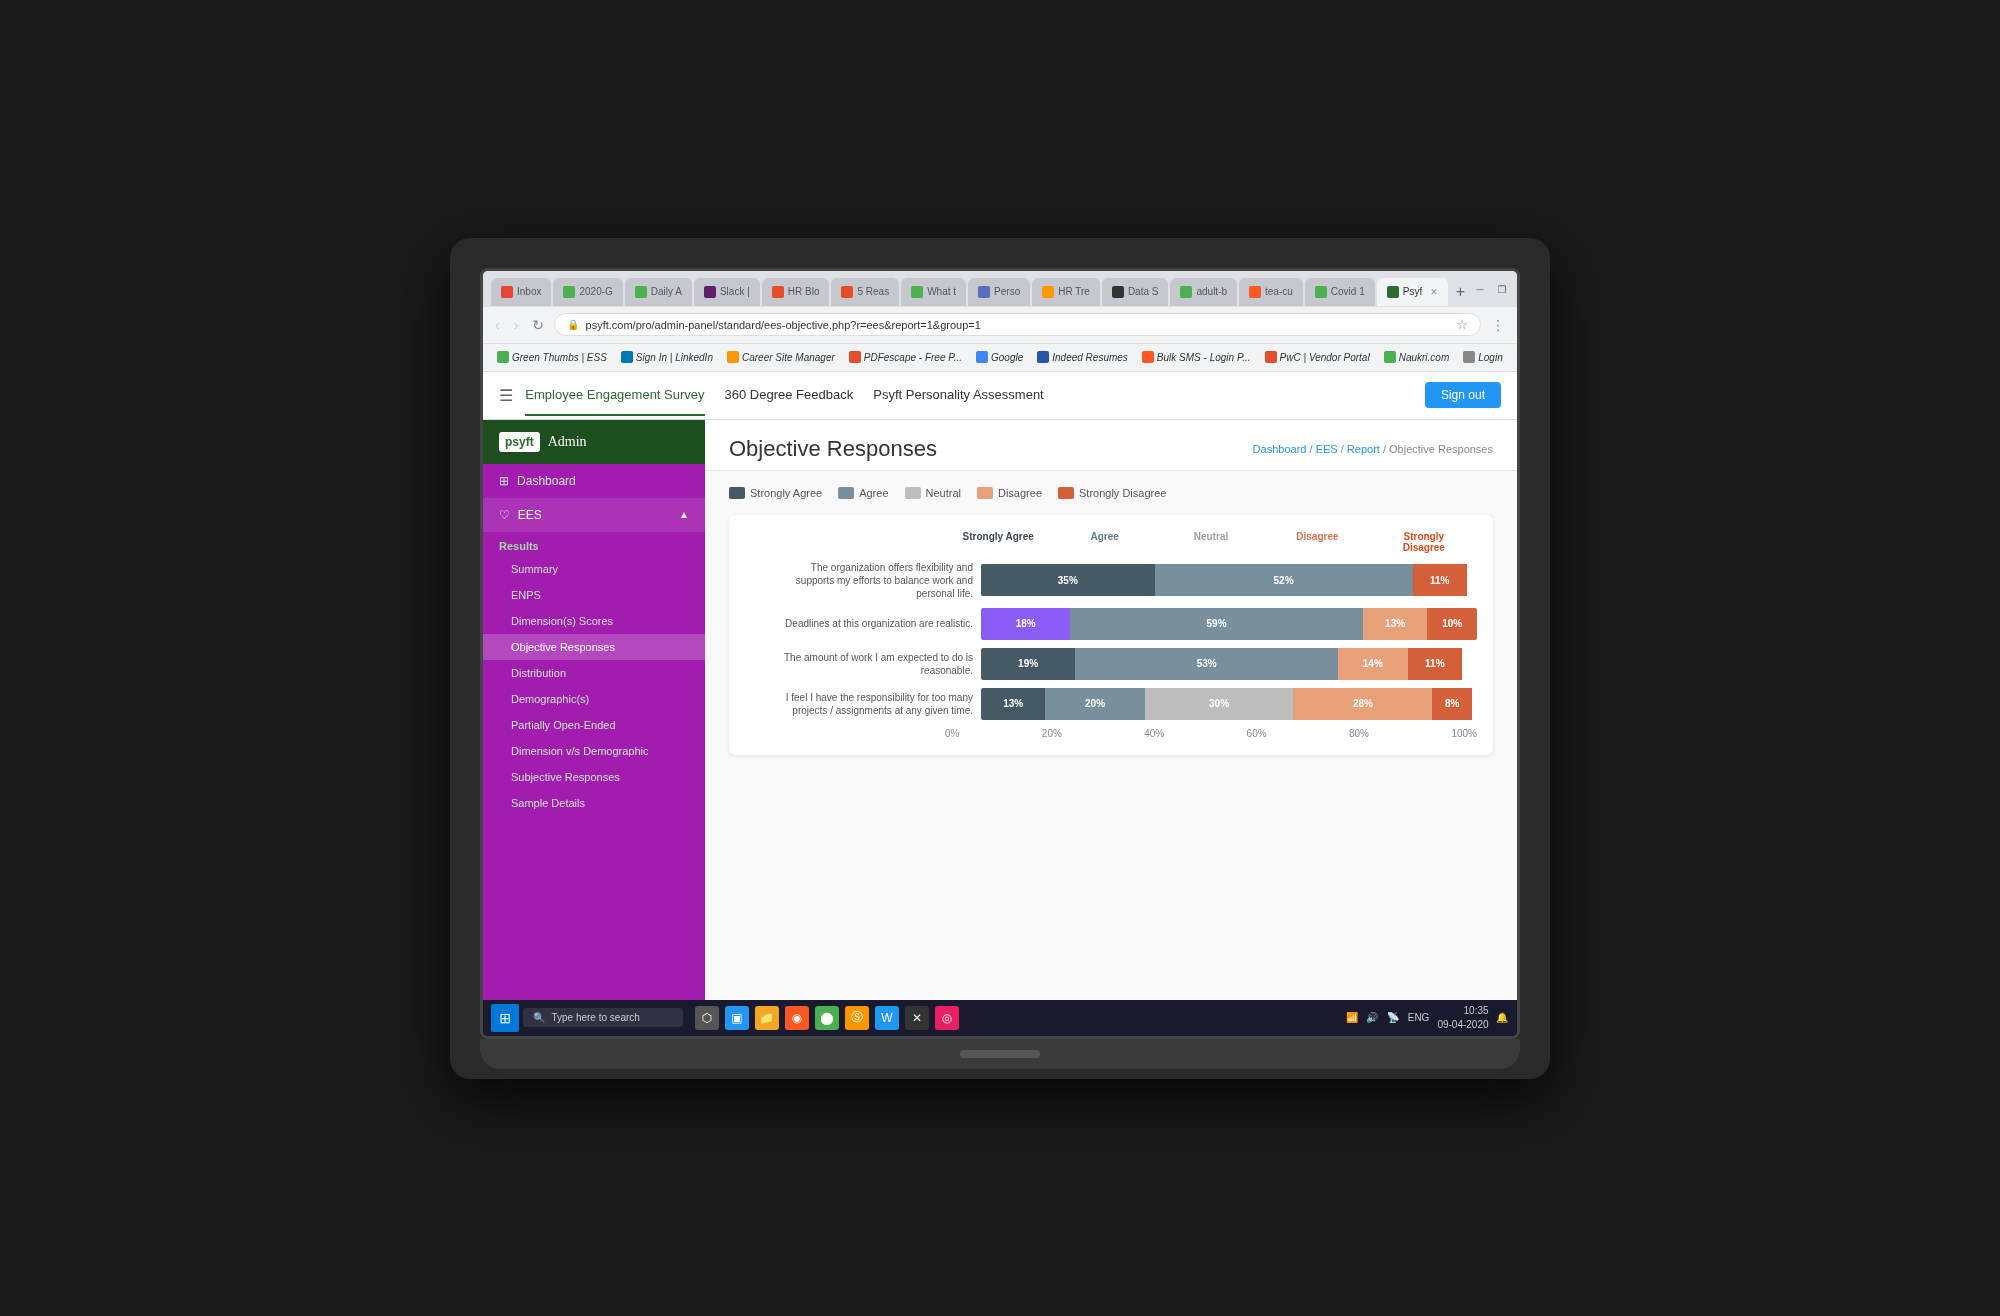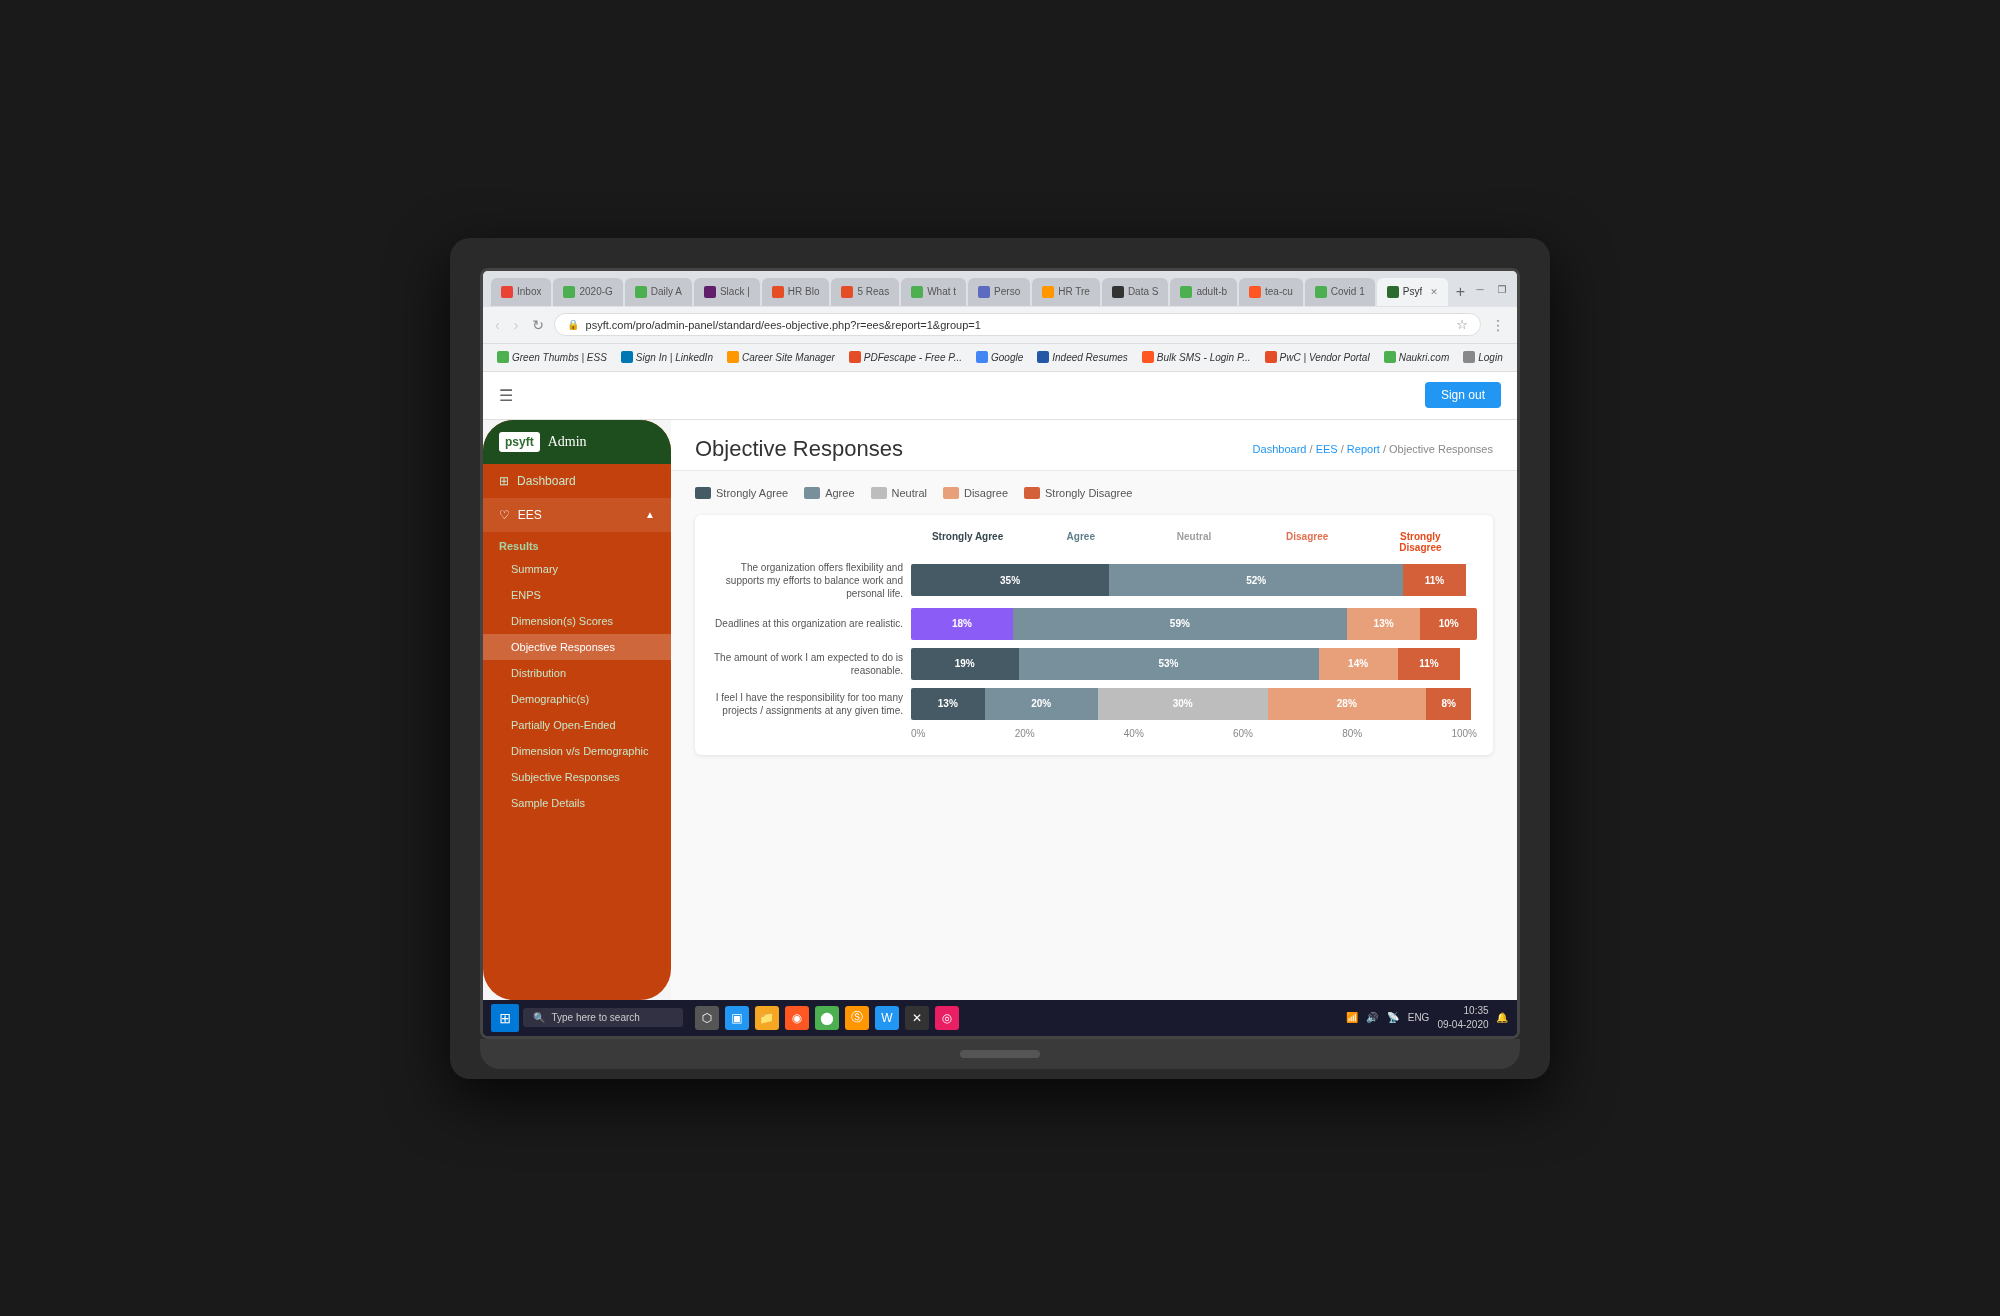--- a/index.html
+++ b/index.html
@@ -216,27 +216,26 @@
       color: white;
       border: none;
       border-radius: 4px;
       padding: 6px 16px;
       font-size: 12px;
       cursor: pointer;
     }
 
     
     .sidebar {
-      width: 188px;
-      background: #c2410c;
+      width: 222px;
+      background: #a21caf;
       flex-shrink: 0;
       overflow-y: auto;
       display: flex;
       flex-direction: column;
-      border-radius: 31px;
     }
     .sidebar-logo {
       display: flex;
       align-items: center;
       padding: 12px 16px;
       background: #1e4d1e;
       gap: 8px;
     }
     .logo-box {
       background: white;
@@ -352,20 +351,21 @@
     }
     .chart-body {
       padding: 16px;
     }
 
     .chart-row {
       display: grid;
       grid-template-columns: 200px 1fr;
       margin-bottom: 8px;
       align-items: center;
+      margin-left: 36px;
     }
     .chart-row-label {
       font-size: 10px;
       color: #555;
       padding-right: 8px;
       text-align: right;
       line-height: 1.3;
     }
     .bar-container {
       display: flex;
@@ -557,20 +557,27 @@
             <div class="bookmark-item"><span class="bk-icon" style="background:#e44d26;"></span>PwC | Vendor Portal</div>
             <div class="bookmark-item"><span class="bk-icon" style="background:#4CAF50;"></span>Naukri.com</div>
             <div class="bookmark-item"><span class="bk-icon" style="background:#888;"></span>Login</div>
           </div>
         <span style="color:#888;font-size:12px;cursor:pointer;margin-left:4px;">»</span>
       </div>
     </div>
 
     <div class="top-nav">
       <span class="hamburger">☰</span>
+      <div class="nav-links">
+        <div id="nav-links-container" style="display:flex;gap:20px;">
+            <div class="nav-link active">Employee Engagement Survey</div>
+            <div class="nav-link">360 Degree Feedback</div>
+            <div class="nav-link">Psyft Personality Assessment</div>
+          </div>
+      </div>
       <button class="sign-out-btn">Sign out</button>
     </div>
 
     <div class="app-container">
 
       <div class="sidebar">
         <div class="sidebar-logo">
           <div class="logo-box">psyft</div>
           <span class="logo-admin">Admin</span>
         </div>

